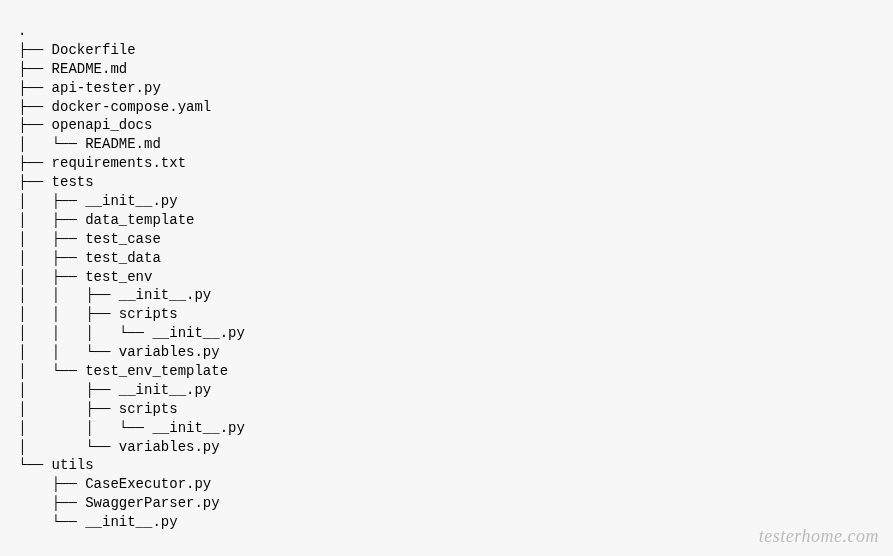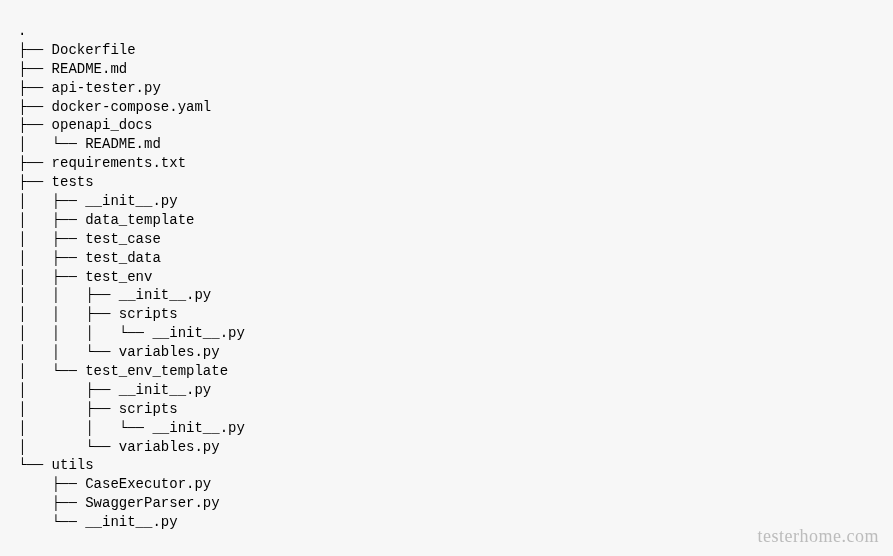--- a/index.html
+++ b/index.html
@@ -28,20 +28,21 @@
     }
     .watermark {
       position: absolute;
       right: 14px;
       bottom: 8px;
       font-family: "Brush Script MT", "Segoe Script", cursive;
       font-size: 18px;
       color: #bcbcbc;
       letter-spacing: 0.5px;
       pointer-events: none;
+      font-style: italic;
     }
   </style>
 </head>
 <body>
 
 <div class="tree" id="tree-container"><span class="tree-line">.</span><span class="tree-line">├── Dockerfile</span><span class="tree-line">├── README.md</span><span class="tree-line">├── api-tester.py</span><span class="tree-line">├── docker-compose.yaml</span><span class="tree-line">├── openapi_docs</span><span class="tree-line">│   └── README.md</span><span class="tree-line">├── requirements.txt</span><span class="tree-line">├── tests</span><span class="tree-line">│   ├── __init__.py</span><span class="tree-line">│   ├── data_template</span><span class="tree-line">│   ├── test_case</span><span class="tree-line">│   ├── test_data</span><span class="tree-line">│   ├── test_env</span><span class="tree-line">│   │   ├── __init__.py</span><span class="tree-line">│   │   ├── scripts</span><span class="tree-line">│   │   │   └── __init__.py</span><span class="tree-line">│   │   └── variables.py</span><span class="tree-line">│   └── test_env_template</span><span class="tree-line">│       ├── __init__.py</span><span class="tree-line">│       ├── scripts</span><span class="tree-line">│       │   └── __init__.py</span><span class="tree-line">│       └── variables.py</span><span class="tree-line">└── utils</span><span class="tree-line">    ├── CaseExecutor.py</span><span class="tree-line">    ├── SwaggerParser.py</span><span class="tree-line">    └── __init__.py</span></div>
 
 <div class="watermark">testerhome.com</div>
 
 </body></html>

